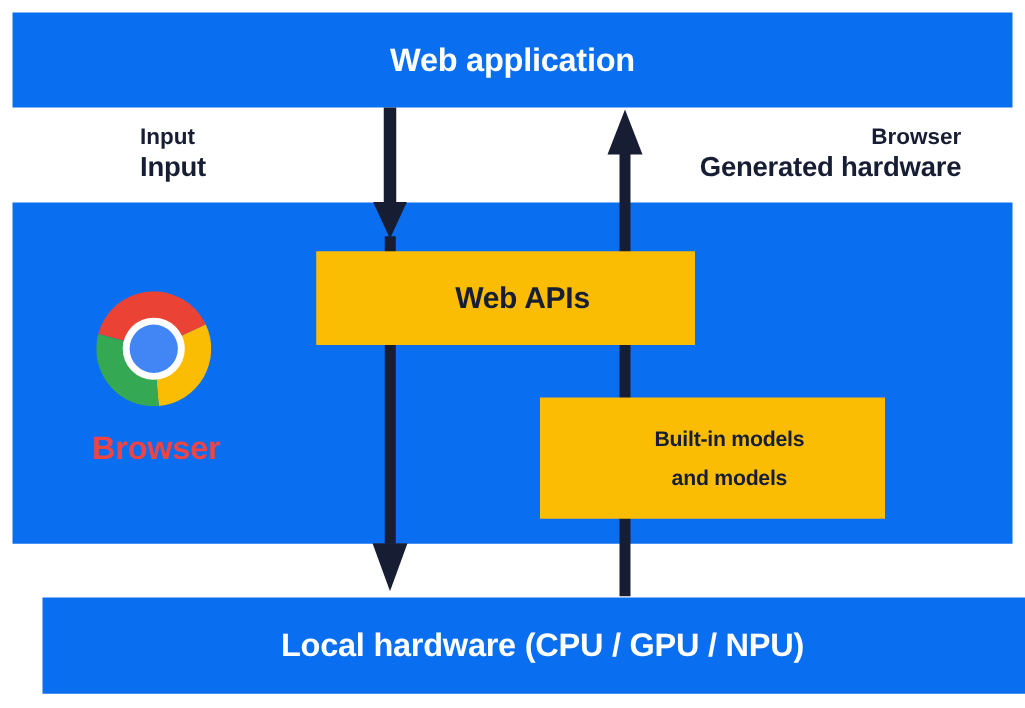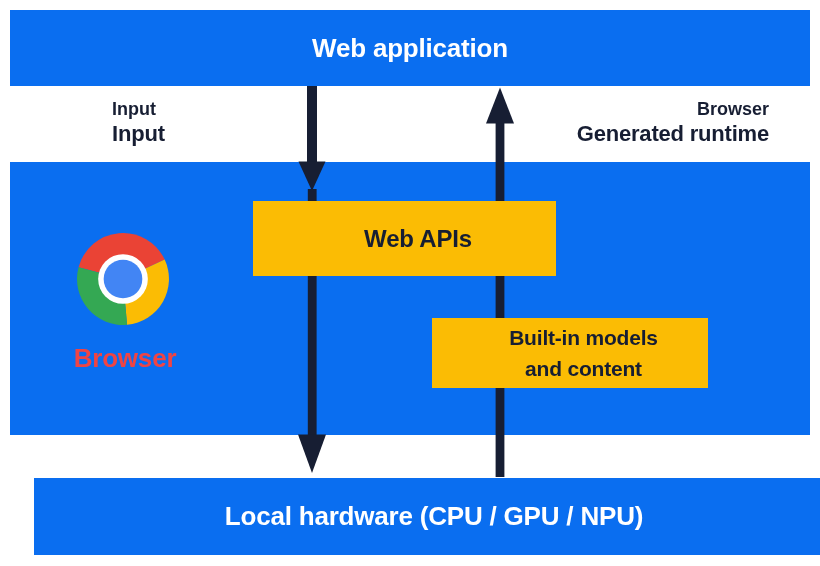--- a/index.html
+++ b/index.html
@@ -20,21 +20,21 @@
   .io-caption { color:var(--ink); font-size:18px; font-weight:700; line-height:23px; }
   .io-value   { color:var(--ink); font-size:22px; font-weight:700; line-height:26px; letter-spacing:-0.2px; }
 
   .arrows { position:absolute; left:0; top:0; width:820px; height:566px; z-index:1; pointer-events:none; }
   .arrows .ink { fill:var(--ink); }
 
   .ybox { position:absolute; background:var(--box_yellow); z-index:2;
           display:flex; flex-direction:column; align-items:center; justify-content:center;
           color:var(--ink); font-weight:700; letter-spacing:-0.2px;padding-left:27px; }
   .ybox-webapis { left:253px; top:201px; width:303px; height:75px; font-size:24px; }
-  .ybox-builtin { left:432px; top:318px; width:276px; height:70px; font-size:21px; line-height:31px; }
+  .ybox-builtin { left:432px; top:318px; width:276px; height:97px; font-size:17px; line-height:31px; }
 
   .chrome-icon { position:absolute; left:77px; top:233px; width:92px; height:92px; z-index:1; }
   .c-red    { fill:var(--chrome_red); }
   .c-yellow { fill:var(--chrome_yellow); }
   .c-green  { fill:var(--chrome_green); }
   .c-blue   { fill:var(--chrome_blue); }
   .browser-label { position:absolute; left:33px; top:343px; width:184px; text-align:center;
                    color:#ef4444; font-size:26px; font-weight:700; letter-spacing:-0.2px; z-index:1; }
 </style>
 </head>
@@ -45,21 +45,21 @@
   <div class="band band-top">
     <span class="band-label">Web application</span>
   </div>
 
   <div class="io-left">
     <div class="io-caption">Input</div>
     <div class="io-value">Input</div>
   </div>
   <div class="io-right">
     <div class="io-caption">Browser</div>
-    <div class="io-value">Generated runtime</div>
+    <div class="io-value">Generated hardware</div>
   </div>
 
   <div class="band band-middle"></div>
 
   <svg class="arrows" viewBox="0 0 820 566" xmlns="http://www.w3.org/2000/svg">
     <g>
       <rect class="ink" x="307" y="86" width="10" height="77"></rect>
       <path class="ink" d="M298.5 161.5 L325.5 161.5 L312 191 Z"></path>
       <rect class="ink" x="307.8" y="189" width="8.8" height="246"></rect>
       <path class="ink" d="M298 434.5 L326 434.5 L312 473 Z"></path>
@@ -77,20 +77,20 @@
     <circle cx="50" cy="50" r="27" fill="#ffffff"></circle>
     <circle class="c-blue" cx="50" cy="50" r="21"></circle>
   </svg>
   <div class="browser-label">Browser</div>
 
   <div class="ybox ybox-webapis">
     <span>Web APIs</span>
   </div>
   <div class="ybox ybox-builtin">
     <span>Built-in models</span>
-    <span>and content</span>
+    <span>and models</span>
   </div>
 
   <div class="band band-bottom">
     <span class="band-label">Local hardware (CPU / GPU / NPU)</span>
   </div>
 
 </div>
 
 </body></html>

